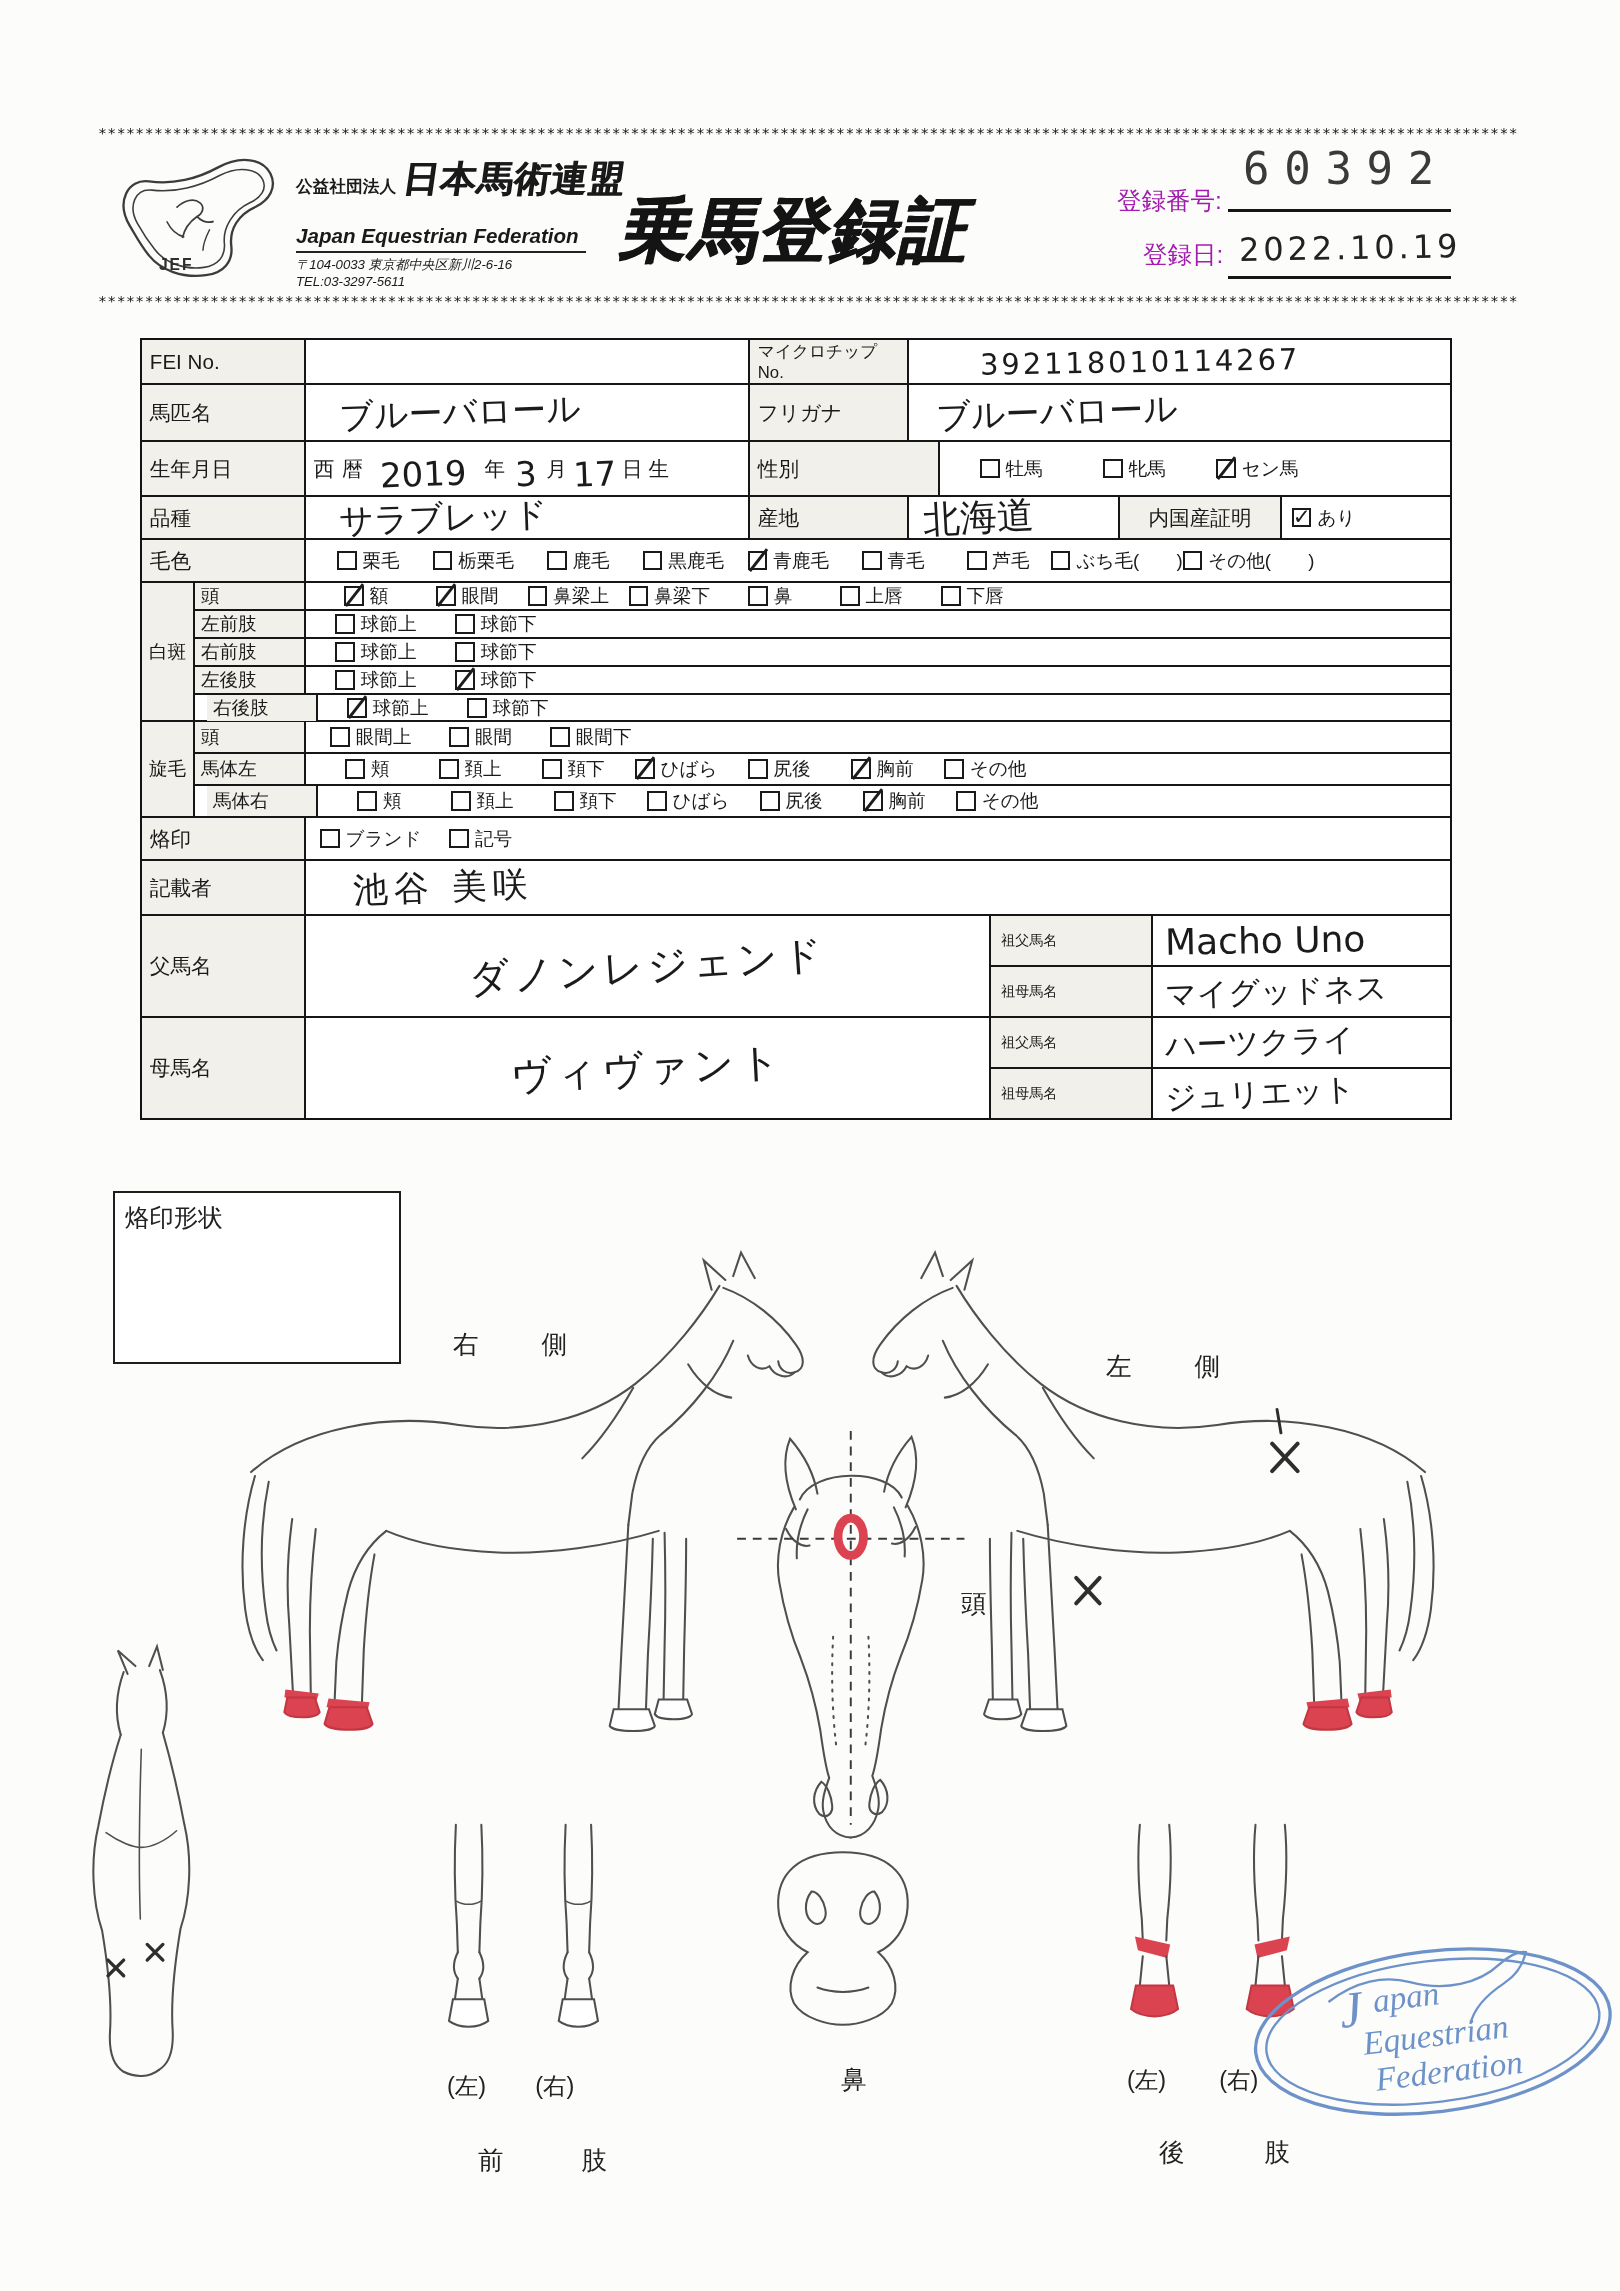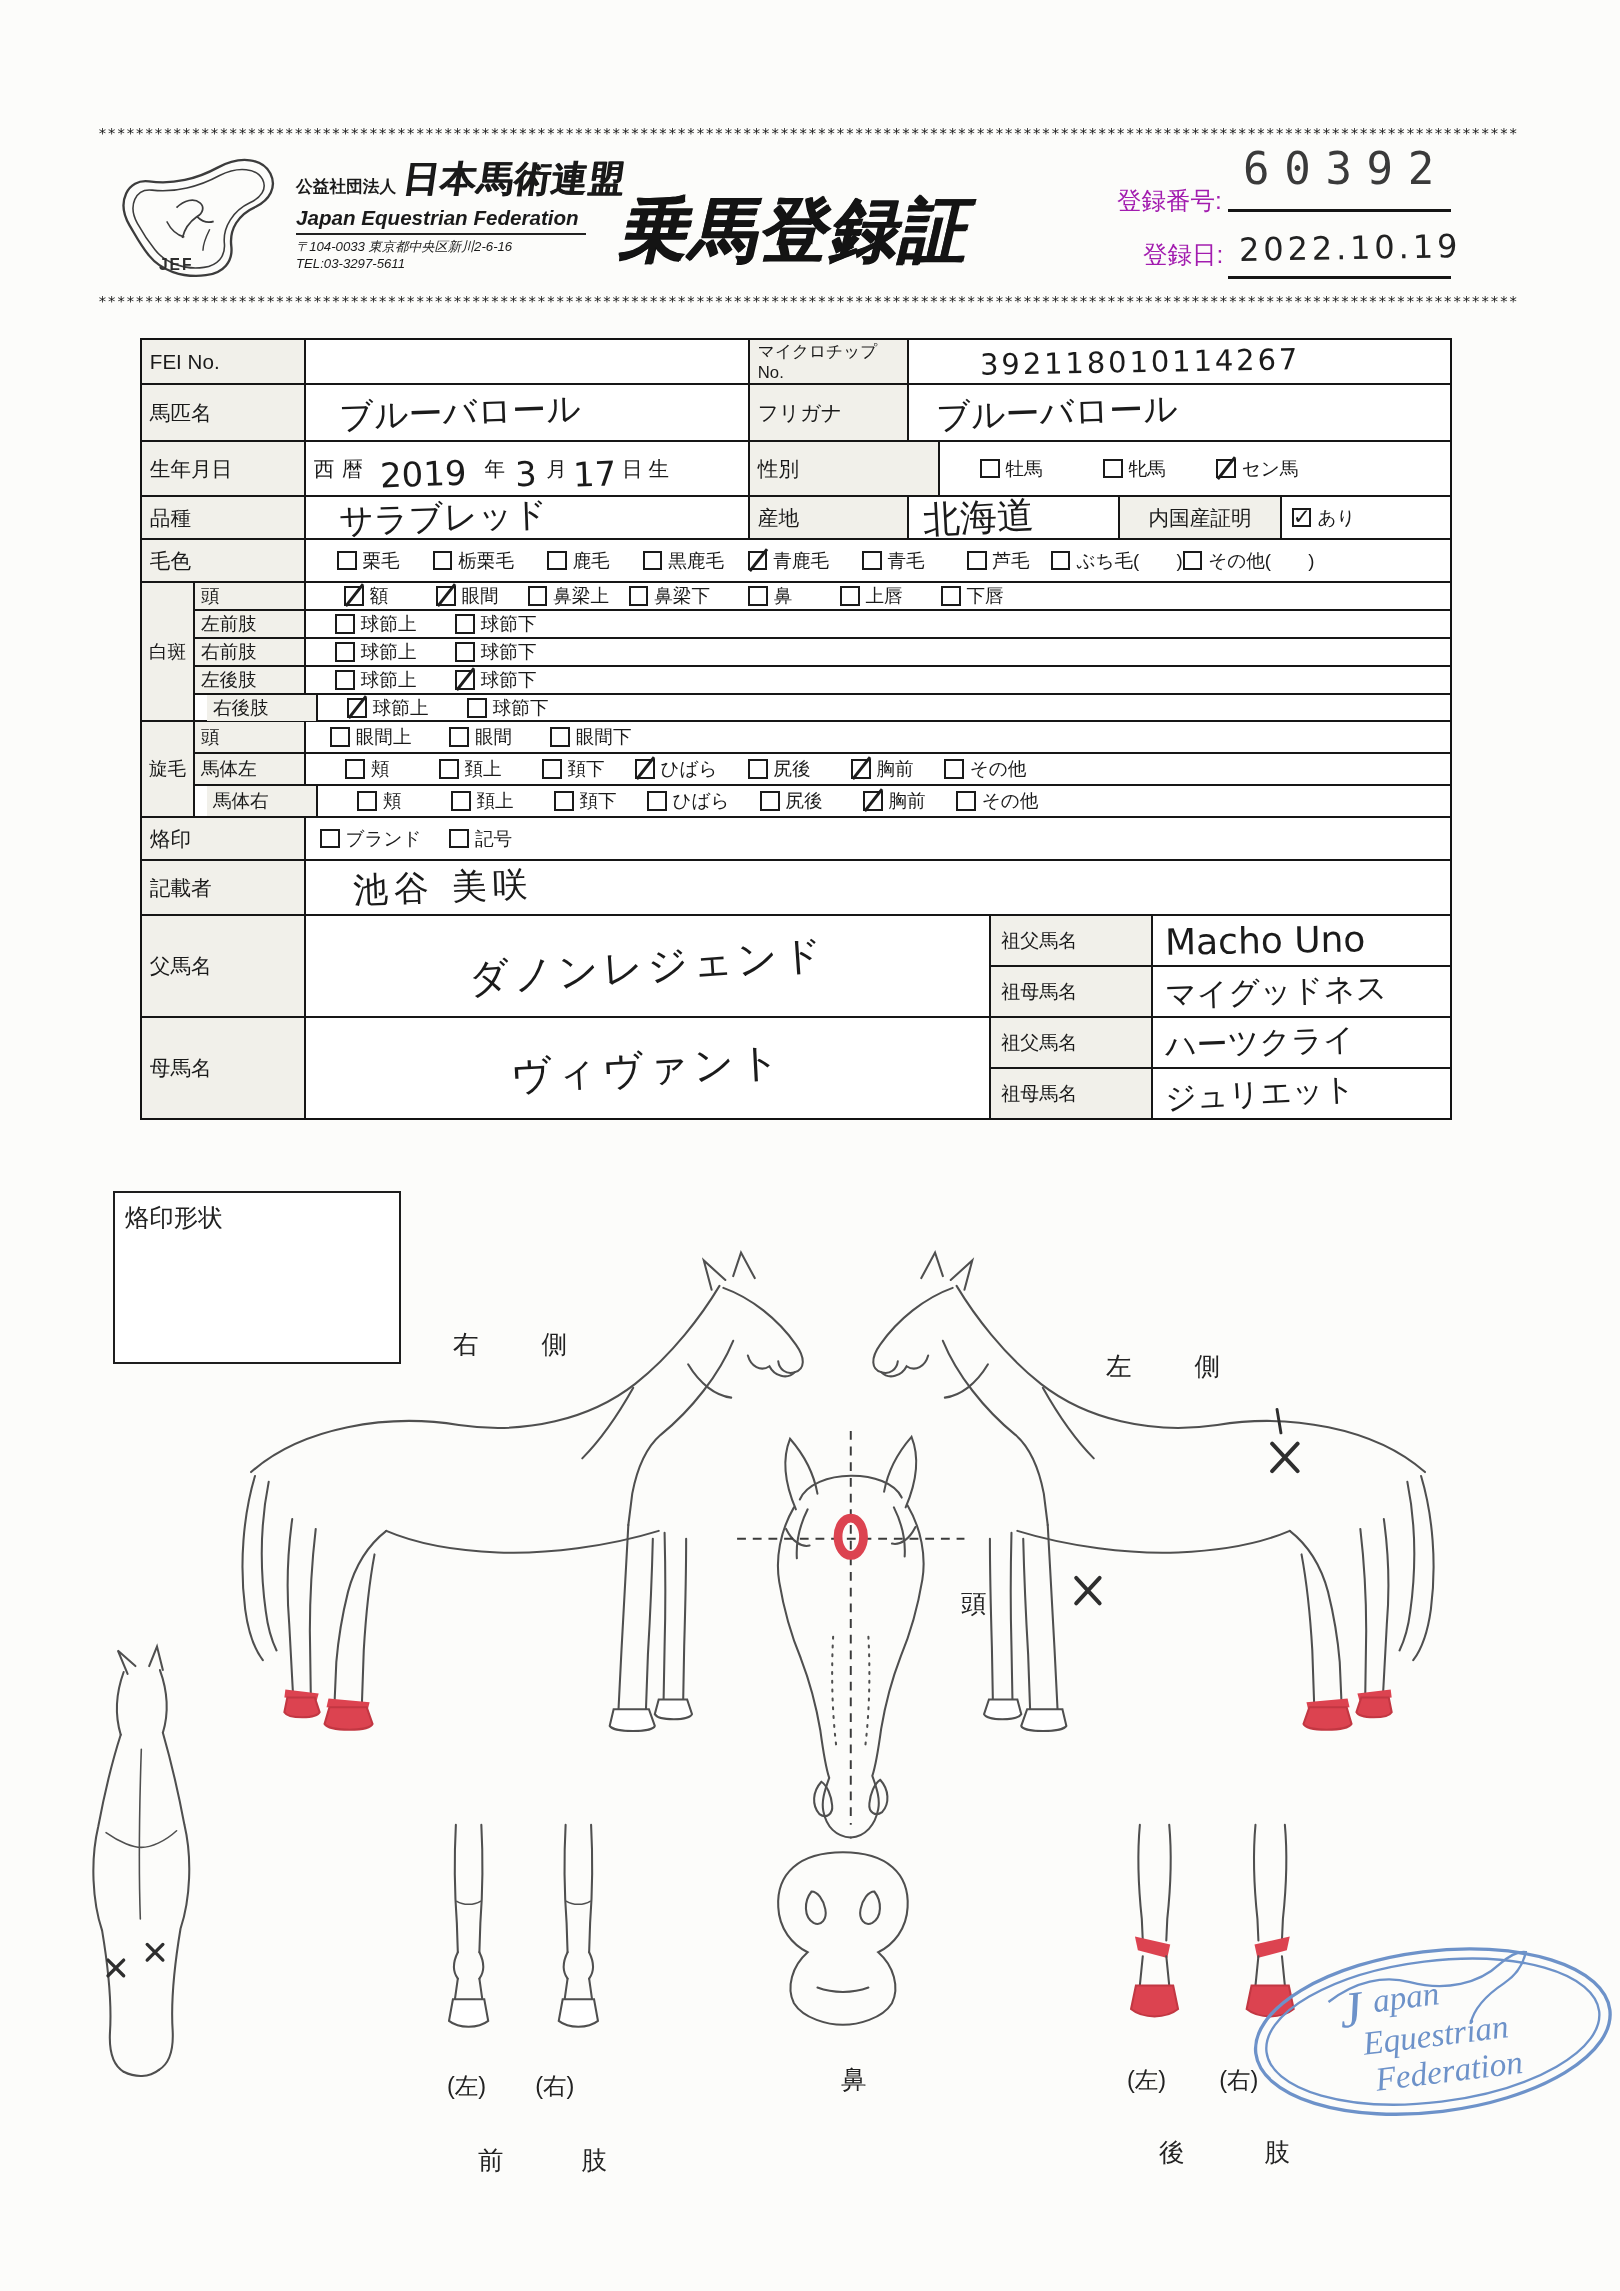--- a/index.html
+++ b/index.html
@@ -2,21 +2,21 @@
 <html style="--red: #dc4350; --redd: #c23742; --blue: #6d92c9;"><head>
 <meta charset="utf-8">
 <style>
   html,body{margin:0;padding:0;}
   body{width:1620px;height:2292px;position:relative;background:#fcfcfa;font-family:"Liberation Sans",sans-serif;color:#1a1a1a;overflow:hidden;}
   .abs{position:absolute;}
   
   .divider{font-family:"DejaVu Sans Mono",monospace;font-size:14.7px;letter-spacing:0.5px;color:#161616;white-space:nowrap;overflow:hidden;}
   .orgsmall{font-size:16.7px;font-weight:bold;}
   .orgname{font-size:36px;font-weight:bold;display:inline-block;transform:skewX(-8deg);text-shadow:1px 0 0 #111;letter-spacing:1px;}
-  .orgen{font-size:20.6px;font-style:italic;font-weight:bold;margin-top:2px;}
+  .orgen{font-size:20.6px;font-style:italic;font-weight:bold;margin-top:20px;}
   .orgline{border-top:2.2px solid #222;width:290px;margin:2.9px 0 2.9px 0;}
   .orgaddr{font-size:13.2px;font-style:italic;white-space:nowrap;}
   .doctitle{font-size:70px;font-weight:bold;display:inline-block;transform:skewX(-13deg) scaleX(.96);letter-spacing:2.9px;text-shadow:1.4px 0 0 #111,0 1px 0 #111;color:#141414;}
   .reglab{font-size:24.5px;color:#a21caf;}
   .regno{font-family:"DejaVu Sans Mono",monospace;font-size:44px;letter-spacing:14.7px;color:#3a3a3a;}
   .regdate{font-family:"DejaVu Sans",sans-serif;font-size:32px;letter-spacing:3.9px;color:#222;transform:rotate(-1deg);display:inline-block;}
   .underl{height:2.9px;background:#151515;}
   
   .regtable{left:140px;top:338px;width:1308px;border:2.9px solid #131313;background:#fff;position:absolute;}
   .trow{display:flex;border-bottom:2.4px solid #161616;}
@@ -36,21 +36,21 @@
   .chk.checked::before{content:'';position:absolute;left:6.9px;top:-6.9px;width:2.5px;height:28px;background:#1c1c1c;transform:rotate(38deg);}
   .chk.ticked::after{content:'✓';position:absolute;left:-1px;top:-5.9px;font-size:21.6px;color:#1c1c1c;}
   .hw{font-family:"DejaVu Sans",sans-serif;display:inline-block;transform:rotate(-2deg);color:#1b1b1b;}
   .hw.mc{font-size:29px;letter-spacing:2.9px;transform:rotate(-1deg);}
   .hw.big{font-size:34px;}
   .hw.num{font-size:34px;position:relative;top:5.9px;margin:0 9.8px;}
   .plab{font-size:20.6px;}
   .gpcol{width:459px;display:flex;flex-direction:column;}
   .gprow{flex:1;display:flex;border-bottom:2px solid #161616;}
   .gprow:last-child{border-bottom:none;}
-  .gplab{width:162px;background:#f1f0ea;font-size:19px;border-right:2.4px solid #161616;display:flex;align-items:center;padding:0 9.8px;box-sizing:border-box;font-family:Liberation Mono, monospace;}
+  .gplab{width:162px;background:#f1f0ea;font-size:14px;border-right:2.4px solid #161616;display:flex;align-items:center;padding:0 9.8px;box-sizing:border-box;font-family:Liberation Mono, monospace;}
   .gpval{flex:1;display:flex;align-items:center;padding:0 11.8px;}
   
   .brandbox{left:113px;top:1191px;width:284px;height:169px;border:2.5px solid #1e1e1e;background:#fff;position:absolute;}
   .brandbox span{font-size:24.5px;display:inline-block;margin:7.8px 0 0 9.8px;}
   .dlabel{font-size:25.5px;color:#222;white-space:nowrap;}
   .pair{display:inline-flex;}
   svg text.stampt{fill:var(--blue);font-family:"Liberation Serif",serif;font-style:italic;}
 </style>
 </head>
 <body>

